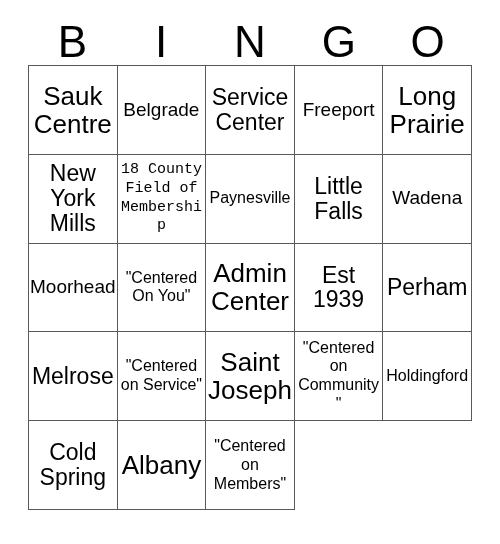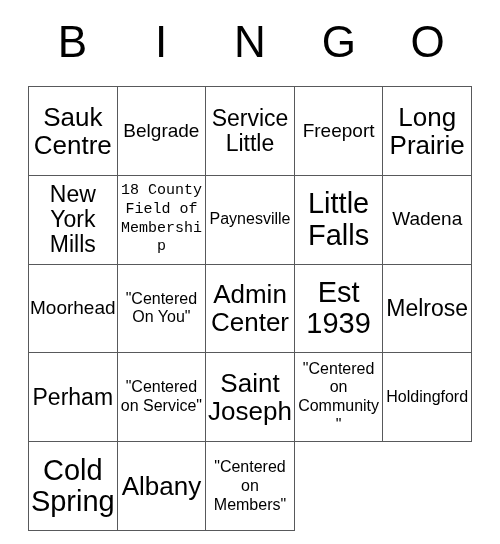--- a/index.html
+++ b/index.html
@@ -40,21 +40,21 @@
     font-weight: 400;
     line-height: 1;
     letter-spacing: 0;
     color: #000000;
   }
 
   
   #grid {
     position: absolute;
     left: 28px;
-    top: 86px;
+    top: 65px;
     width: 444px;
     height: 445px;
     box-sizing: border-box;
     border-top: 1px solid #58595b;
     border-left: 1px solid #58595b;
     display: grid;
     grid-template-columns: repeat(5, 1fr);
     grid-template-rows: repeat(5, 1fr);
   }
 
@@ -74,21 +74,21 @@
   .cell-text {
     display: block;
     width: 100%;
     line-height: 1.08;
     font-weight: 400;
     word-wrap: break-word;
     color: #000000;
   }
 
   
-  .sz-xxl .cell-text { font-size: 29px; }
+  .sz-xxl .cell-text { font-size: 23px; }
   .sz-xl  .cell-text { font-size: 26px; }
   .sz-lg  .cell-text { font-size: 23px; }
   .sz-md  .cell-text { font-size: 19px; }
   .sz-sm  .cell-text { font-size: 16px; line-height: 1.18; }
   .sz-xs  .cell-text { font-size: 15px; line-height: 1.25; font-family: Liberation Mono, monospace; }
 </style>
 </head>
 <body>
 
 <div id="bingo-card">
@@ -103,21 +103,21 @@
 
   <div id="grid">
 
     <div class="cell sz-xl">
         <span class="cell-text">Sauk Centre</span>
       </div>
     <div class="cell sz-md">
         <span class="cell-text">Belgrade</span>
       </div>
     <div class="cell sz-lg">
-        <span class="cell-text">Service Little</span>
+        <span class="cell-text">Service Center</span>
       </div>
     <div class="cell sz-md">
         <span class="cell-text">Freeport</span>
       </div>
     <div class="cell sz-xl">
         <span class="cell-text">Long Prairie</span>
       </div>
 
     <div class="cell sz-lg">
         <span class="cell-text">New York Mills</span>
@@ -142,24 +142,24 @@
         <span class="cell-text">"Centered On You"</span>
       </div>
     <div class="cell sz-xl">
         <span class="cell-text">Admin Center</span>
       </div>
 
     <div class="cell sz-xxl">
         <span class="cell-text">Est 1939</span>
       </div>
     <div class="cell sz-lg">
-        <span class="cell-text">Melrose</span>
+        <span class="cell-text">Perham</span>
       </div>
     <div class="cell sz-lg">
-        <span class="cell-text">Perham</span>
+        <span class="cell-text">Melrose</span>
       </div>
     <div class="cell sz-sm">
         <span class="cell-text">"Centered on Service"</span>
       </div>
     <div class="cell sz-xl">
         <span class="cell-text">Saint Joseph</span>
       </div>
 
     <div class="cell sz-sm">
         <span class="cell-text">"Centered on Community"</span>

